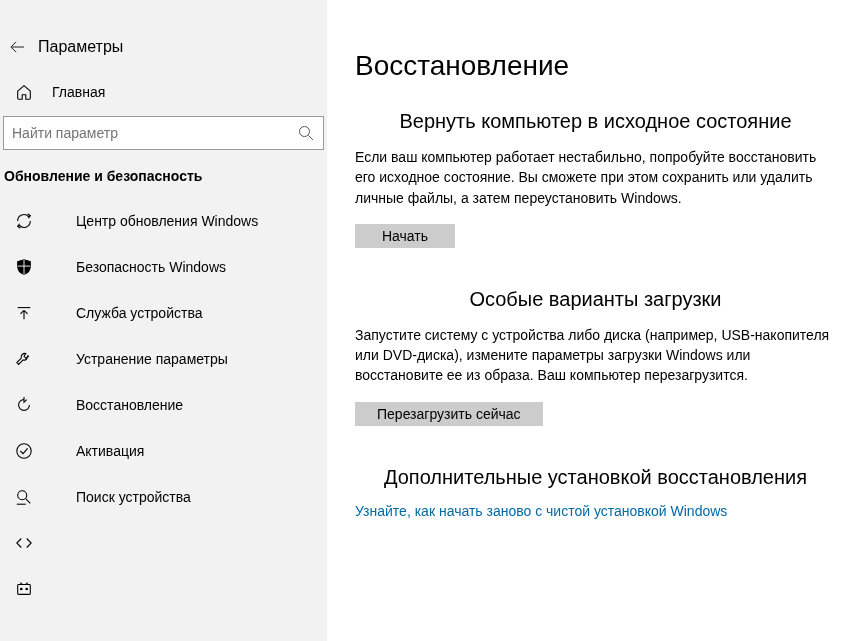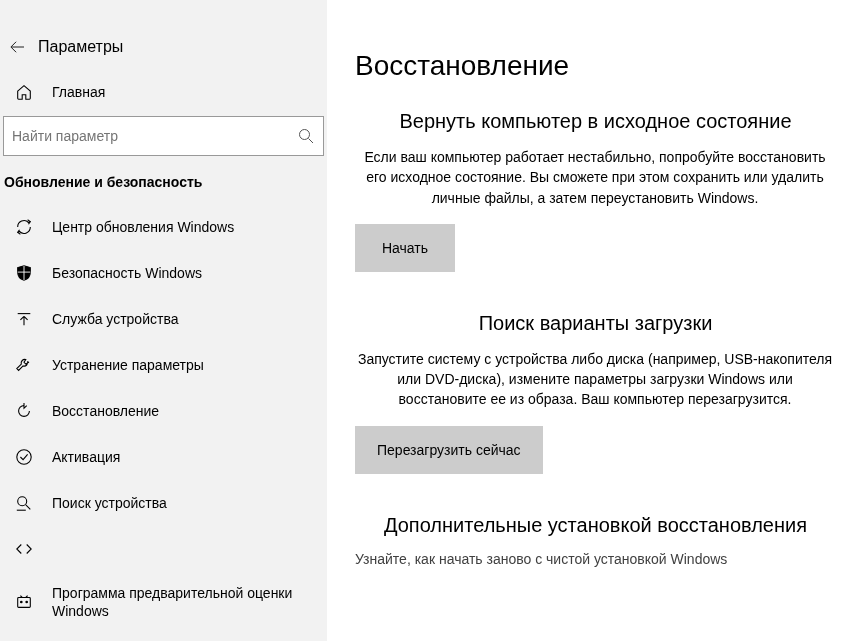--- a/index.html
+++ b/index.html
@@ -41,21 +41,21 @@
       align-items: center;
       padding: 10px 0 14px 14px;
       cursor: pointer;
     }
     .home-row .icon { width: 20px; height: 20px; margin-right: 18px; display:flex; align-items:center; justify-content:center;}
     .home-row .label { font-size: 14px; }
     .search-box {
       margin: 0 3px 18px 3px;
       border: 1px solid #999;
       background: #fff;
-      height: 40px;
+      height: 34px;
       display: flex;
       align-items: center;
       padding: 0 8px;
     }
     .search-input {
       flex: 1;
       border: none;
       outline: none;
       font-size: 14px;
       color: #666;
@@ -70,21 +70,21 @@
     }
     .nav-items { display: flex; flex-direction: column; }
     .nav-item {
       display: flex;
       align-items: center;
       padding: 12px 14px 12px 14px;
       cursor: pointer;
       min-height: 46px;
     }
     .nav-item .icon { width: 20px; height: 20px; margin-right: 18px; flex-shrink: 0; display:flex; align-items:center; justify-content:center;}
-    .nav-item .label { font-size: 14px; line-height: 1.3; }
+    .nav-item .label { font-size: 14px; line-height: 1.3; margin-left: 24px; }
     .content {
       flex: 1;
       padding: 50px 28px 20px 28px;
       overflow-y: auto;
     }
     .page-title {
       font-size: 28px;
       font-weight: 400;
       margin-bottom: 28px;
     }
@@ -93,33 +93,32 @@
       font-size: 20px;
       font-weight: 400;
       margin-bottom: 14px;
       text-align: center;
     }
     .section-body {
       font-size: 14px;
       line-height: 1.45;
       margin-bottom: 16px;
       max-width: 480px;
-      text-align: center;
     }
     .win-button {
       background: #ccc;
       border: none;
-      padding: 16px 22px;
+      padding: 4px 22px;
       font-size: 14px;
       font-family: inherit;
       cursor: pointer;
       min-width: 100px;
     }
     .link {
-      color: #404040;
+      color: #0369a1;
       font-size: 14px;
       cursor: pointer;
     }
     svg { display: block; }
   </style>
 </head>
 <body>
 
 <div class="sidebar">
   <div class="titlebar">
@@ -234,36 +233,35 @@
 
     <div class="nav-item">
       <span class="icon">
         <svg width="18" height="18" viewBox="0 0 20 20">
             <rect x="3" y="5" width="14" height="11" rx="1" stroke="#000" stroke-width="1.2" fill="none"></rect>
             <circle cx="7" cy="10" r="1.5" fill="#000"></circle>
             <circle cx="13" cy="10" r="1.5" fill="#000"></circle>
             <path d="M6 3l2 2M14 3l-2 2" stroke="#000" stroke-width="1.2"></path>
           </svg>
       </span>
-      <span class="label">Программа предварительной оценки Windows</span>
     </div>
   </div>
 </div>
 
 <div class="content">
   <h1 class="page-title">Восстановление</h1>
 
   <div class="section">
     <h2 class="section-heading">Вернуть компьютер в исходное состояние</h2>
     <p class="section-body">Если ваш компьютер работает нестабильно, попробуйте восстановить его исходное состояние. Вы сможете при этом сохранить или удалить личные файлы, а затем переустановить Windows.</p>
     <button class="win-button">Начать</button>
   </div>
 
   <div class="section">
-    <h2 class="section-heading">Поиск варианты загрузки</h2>
+    <h2 class="section-heading">Особые варианты загрузки</h2>
     <p class="section-body">Запустите систему с устройства либо диска (например, USB-накопителя или DVD-диска), измените параметры загрузки Windows или восстановите ее из образа. Ваш компьютер перезагрузится.</p>
     <button class="win-button">Перезагрузить сейчас</button>
   </div>
 
   <div class="section">
     <h2 class="section-heading">Дополнительные установкой восстановления</h2>
     <span class="link">Узнайте, как начать заново с чистой установкой Windows</span>
   </div>
 </div>
 

